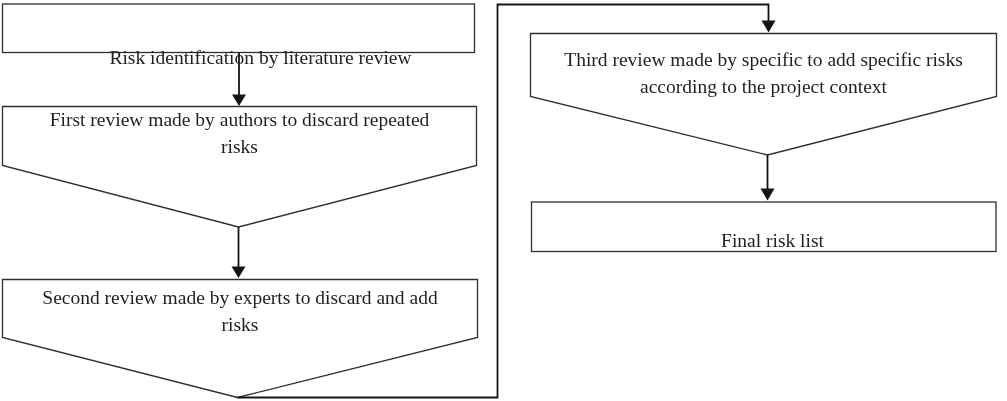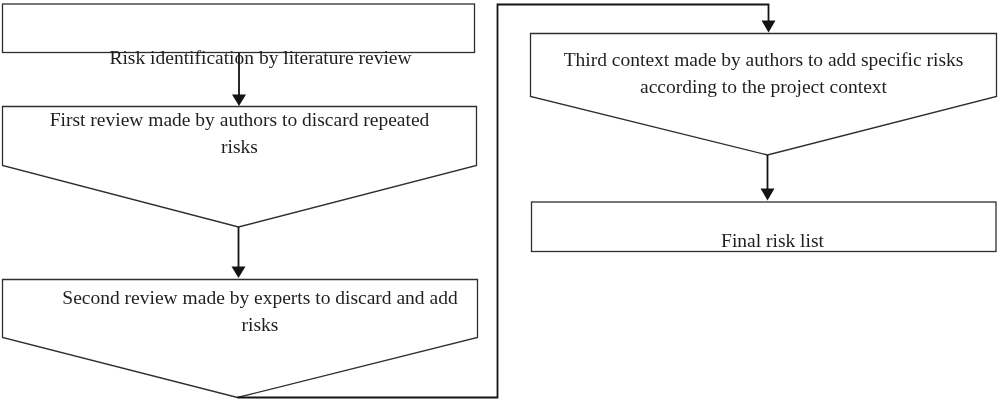--- a/index.html
+++ b/index.html
@@ -77,21 +77,21 @@
 
     <line class="connector" x1="767.5" y1="155" x2="767.5" y2="189"></line>
     <polygon class="arrowhead" points="760.5,188.5 774.5,188.5 767.5,200.5"></polygon>
   </svg>
 
   <div class="node-label" style="left:2px; top:4px; width:517px; height:48px;margin-top:29px;">Risk identification by literature review</div>
 
   <div class="node-label" style="left:2px; top:100px; width:475px; height:66px;">First review made by authors to discard repeated
 risks</div>
 
-  <div class="node-label" style="left:2px; top:279px; width:476px; height:64px;margin-left:20px;">Second review made by experts to discard and add
+  <div class="node-label" style="left:2px; top:279px; width:476px; height:64px;">Second review made by experts to discard and add
 risks</div>
 
-  <div class="node-label" style="left:530px; top:33px; width:467px; height:80px;">Third context made by authors to add specific risks
+  <div class="node-label" style="left:530px; top:33px; width:467px; height:80px;">Third review made by specific to add specific risks
 according to the project context</div>
 
   <div class="node-label" style="left:531px; top:216px; width:483px; height:49px;">Final risk list</div>
 
 </div>
 
 </body></html>

